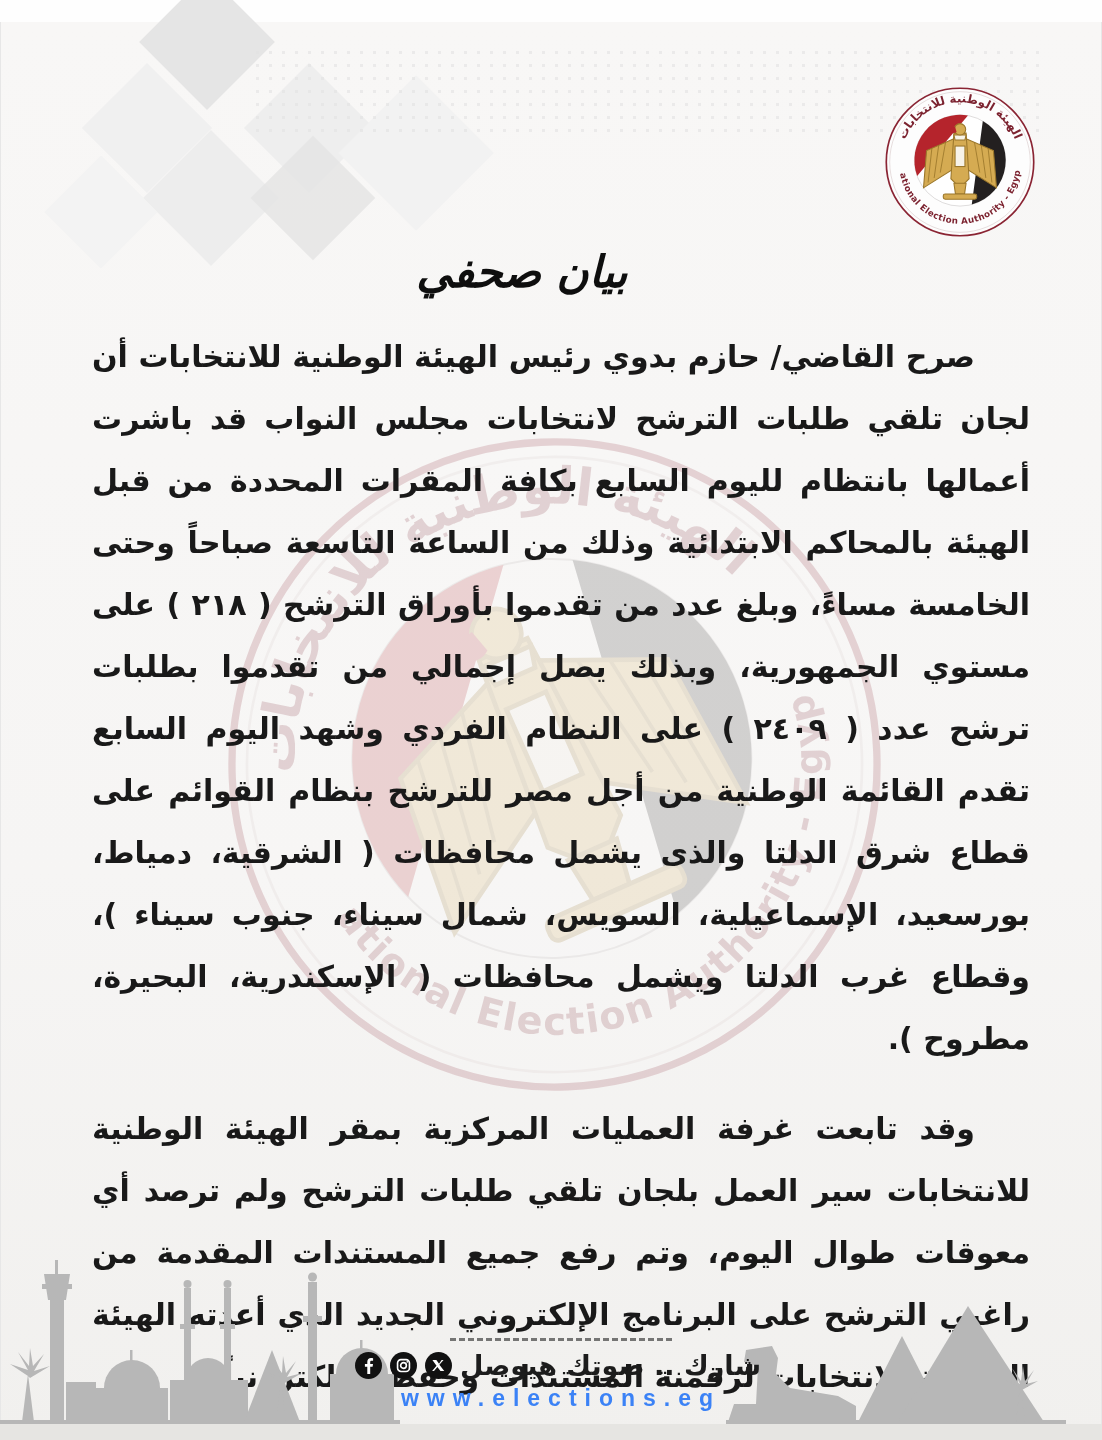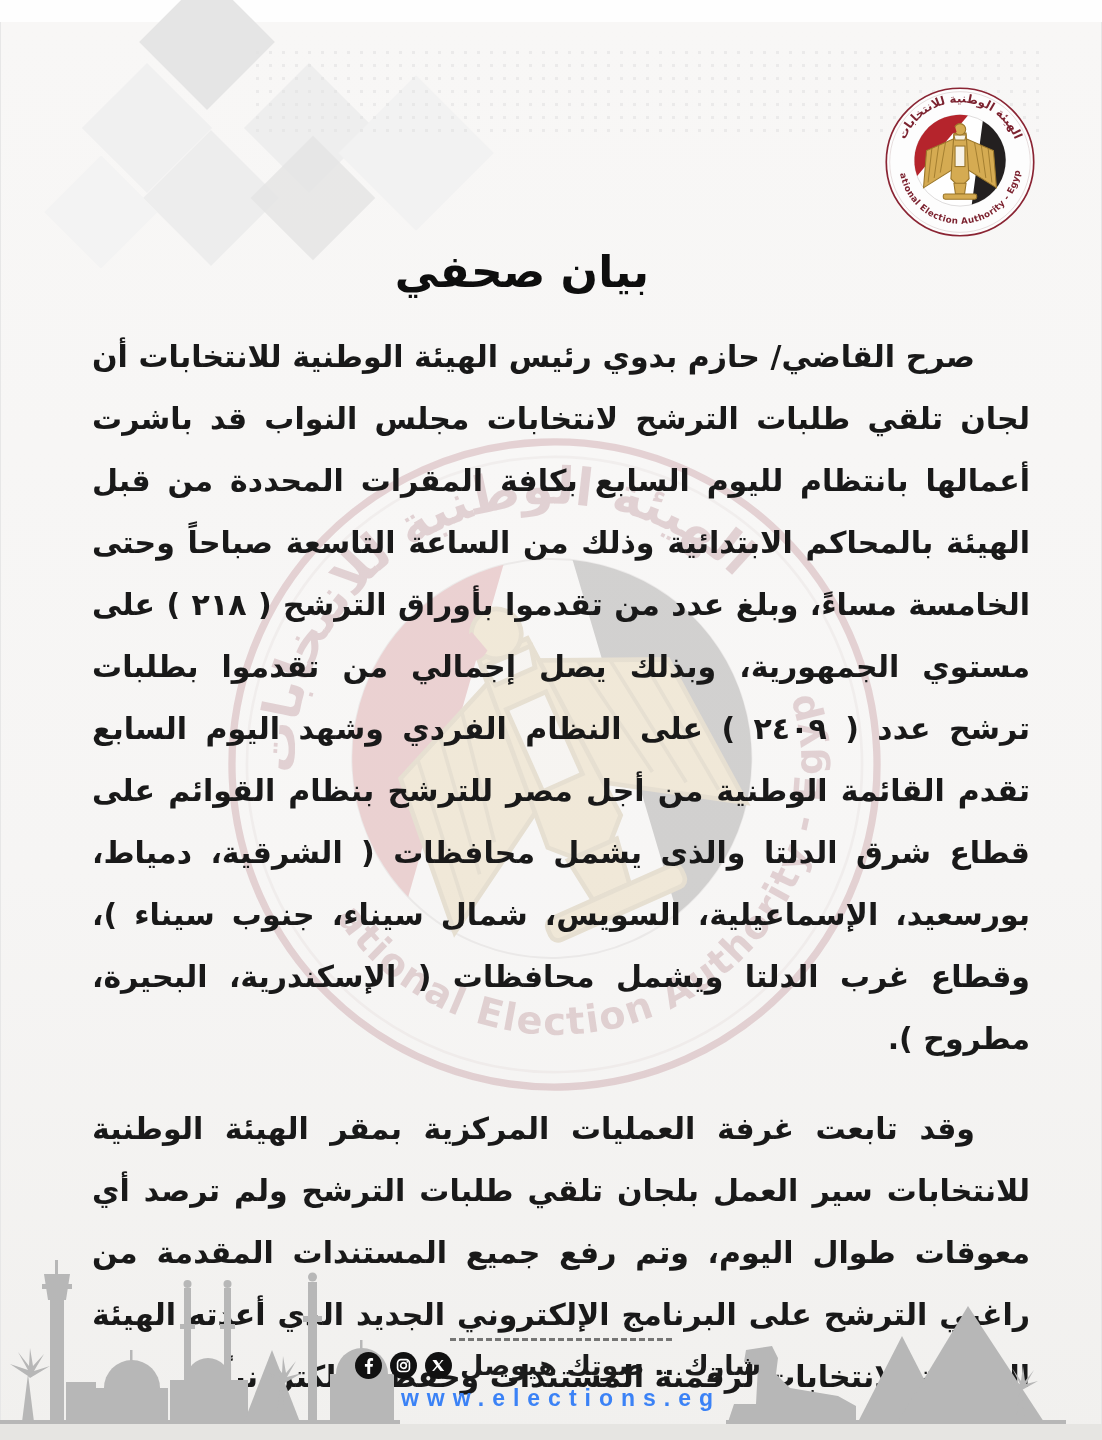--- a/index.html
+++ b/index.html
@@ -39,20 +39,21 @@
   .watermark {
     position:absolute; left:222px; top:432px; width:665px; height:665px;
     opacity:.17; transform:rotate(-24deg);
   }
 
   .doc-title {
     position:absolute; left:0; top:246px; width:1044px;
     text-align:center; direction:rtl;
     font-size:44px; font-weight:bold; color:#0e0e0e;
     letter-spacing:1px;
+    font-style:italic;
   }
 
   .body-text {
     position:absolute; right:72px; left:92px; top:326px;
     direction:rtl; text-align:justify; text-justify:inter-word;
     font-size:30px; font-weight:bold; color:#191919;
     line-height:62px;
   }
   .body-text p { text-indent:55px; }
   .body-text p + p { margin-top:28px; }

